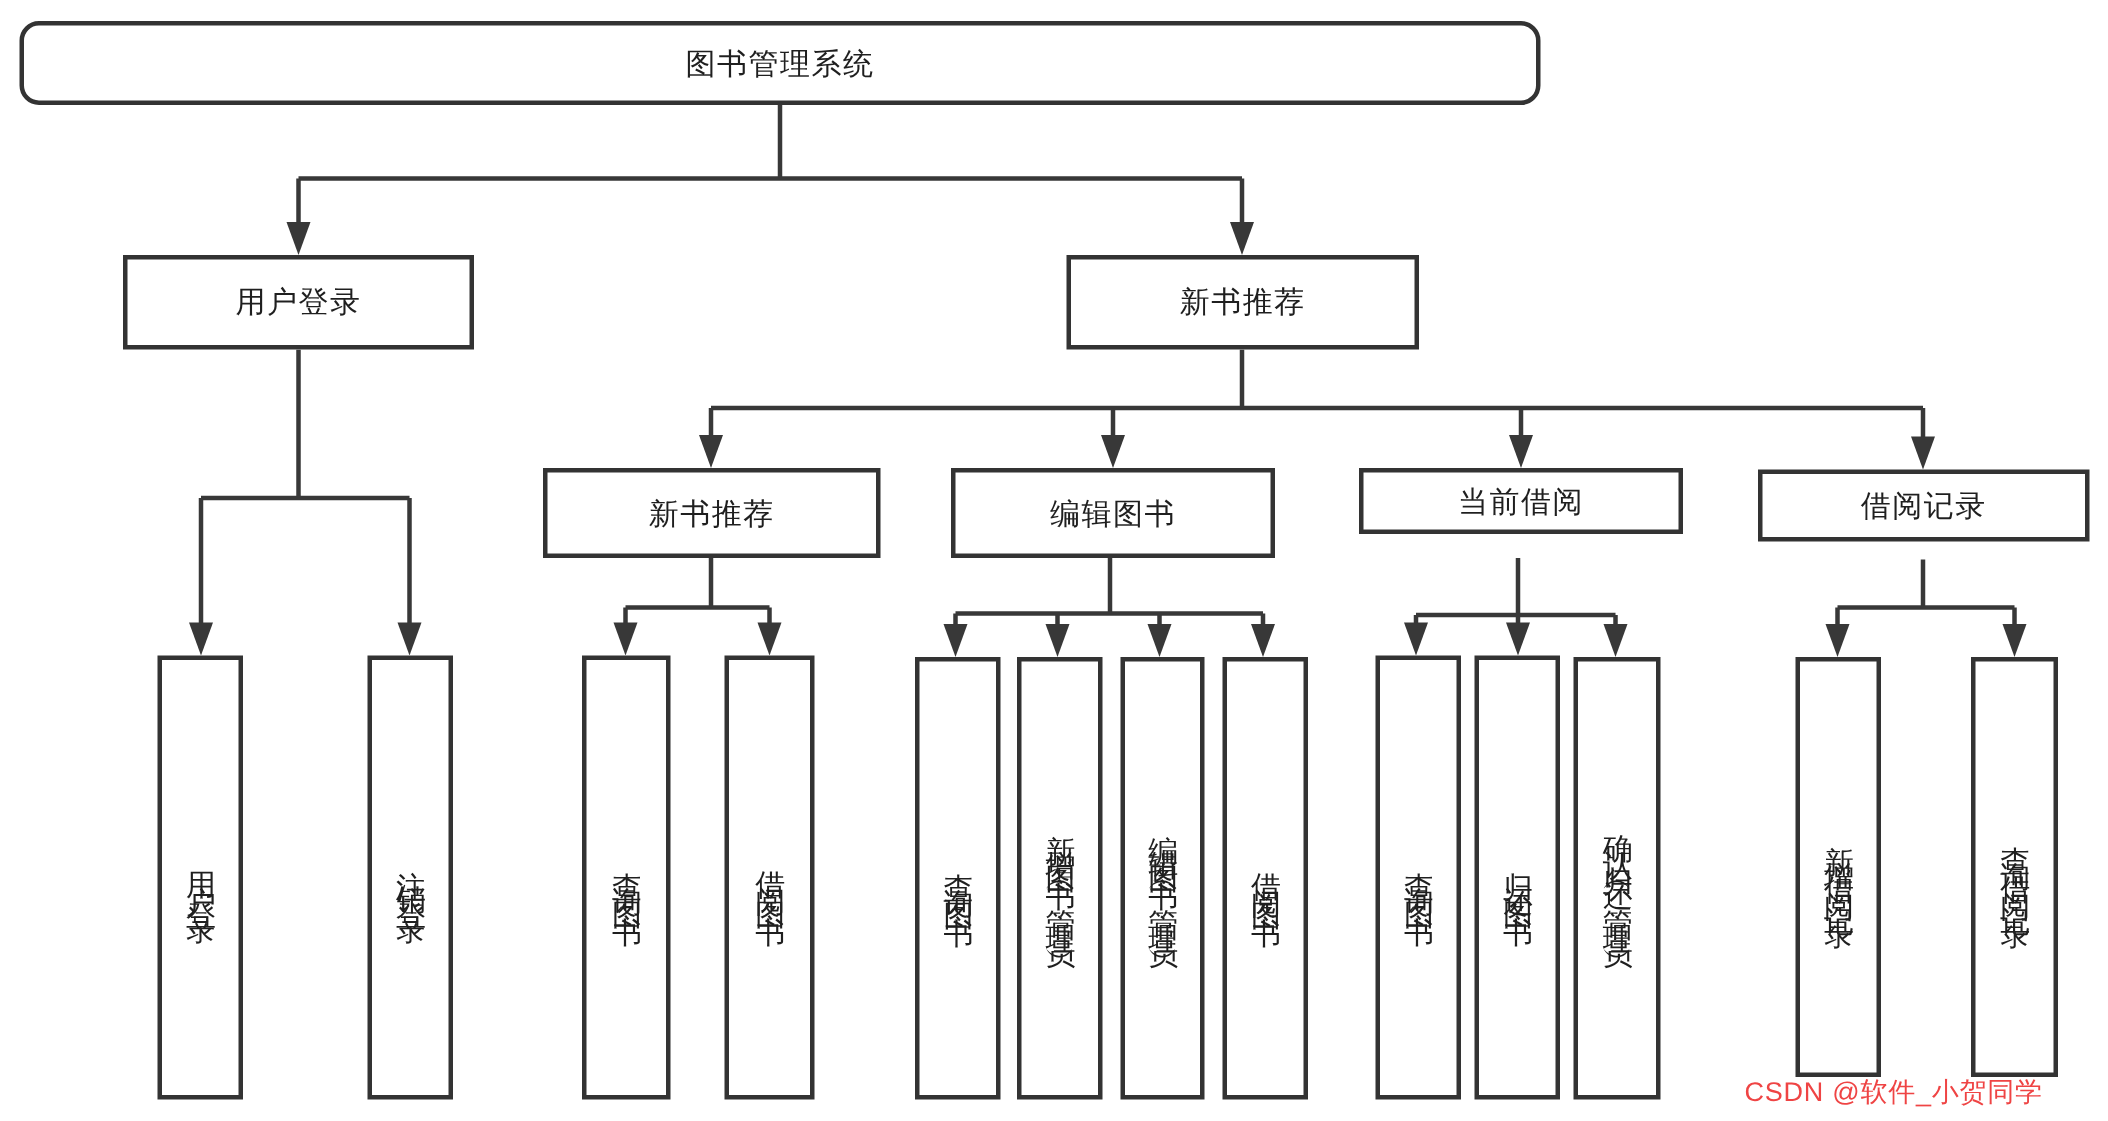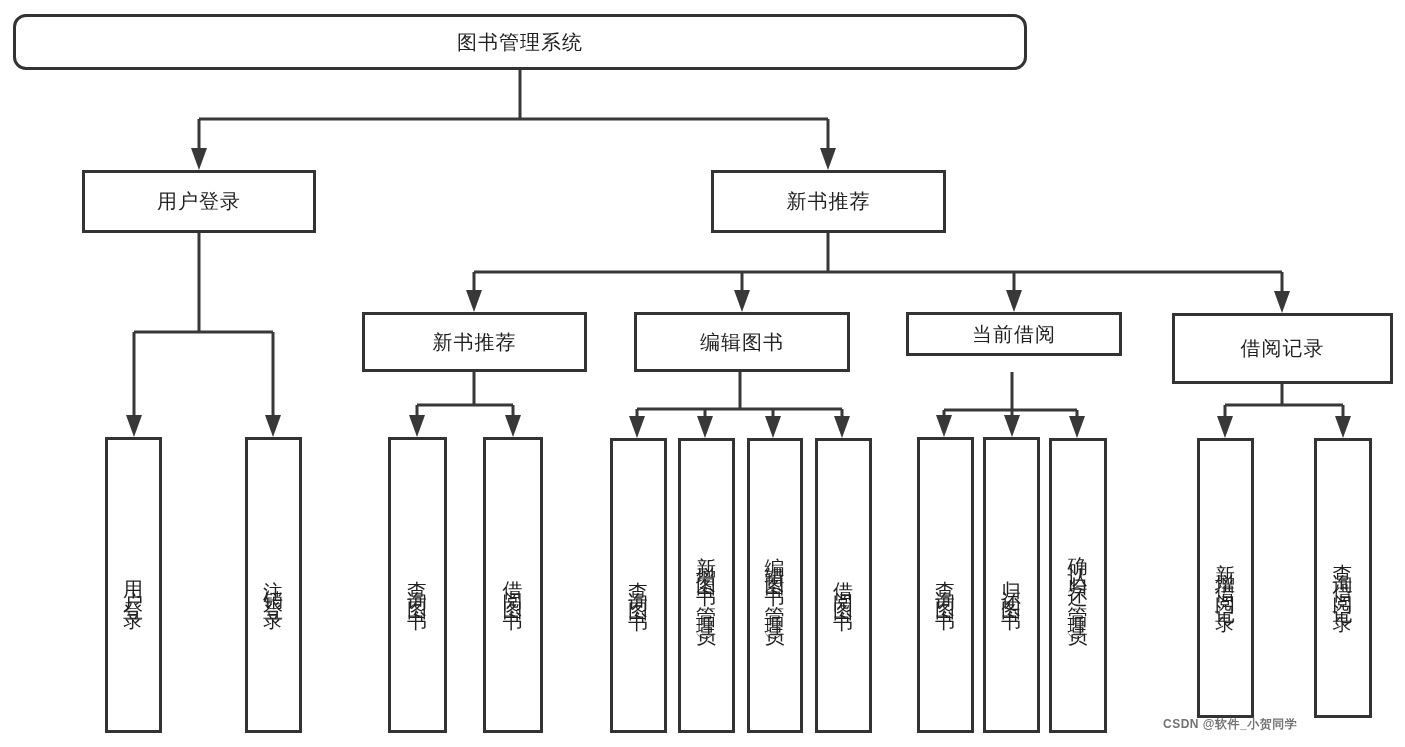--- a/index.html
+++ b/index.html
@@ -28,27 +28,26 @@
     writing-mode: vertical-rl;
     font-size: 20px;
     letter-spacing: 10px;
     line-height: 1;
     white-space: nowrap;
   }
   .watermark {
     position: absolute;
     left: 1163px; top: 716px;
     width: 240px;
-    font-size: 12px;
-    color: #737373;
+    font-size: 18px;
+    color: #ef4444;
     letter-spacing: 0.5px;
     white-space: nowrap;
     z-index: 5;
     text-shadow: 0 0 1px #ffffff;
-    font-weight: bold;
   }
 </style>
 </head>
 <body>
 
 <div id="canvas">
 
   <svg class="wires" viewBox="0 0 1405 747" xmlns="http://www.w3.org/2000/svg">
     <g stroke="#383838" stroke-width="3" fill="none">
 
@@ -109,21 +108,21 @@
 
   <div class="box hbox" style="left:362px; top:312px; width:225px; height:60px;">
     <span>新书推荐</span>
   </div>
   <div class="box hbox" style="left:634px; top:312px; width:216px; height:60px;">
     <span>编辑图书</span>
   </div>
   <div class="box hbox" style="left:906px; top:312px; width:216px; height:44px;">
     <span>当前借阅</span>
   </div>
-  <div class="box hbox" style="left:1172px; top:313px; width:221px; height:71px;">
+  <div class="box hbox" style="left:1172px; top:313px; width:221px; height:48px;">
     <span>借阅记录</span>
   </div>
 
   <div class="box vbox" style="left:105px; top:437px; width:57px; height:296px;">
     <span>用户登录</span>
   </div>
   <div class="box vbox" style="left:245px; top:437px; width:57px; height:296px;">
     <span>注销登录</span>
   </div>
 

